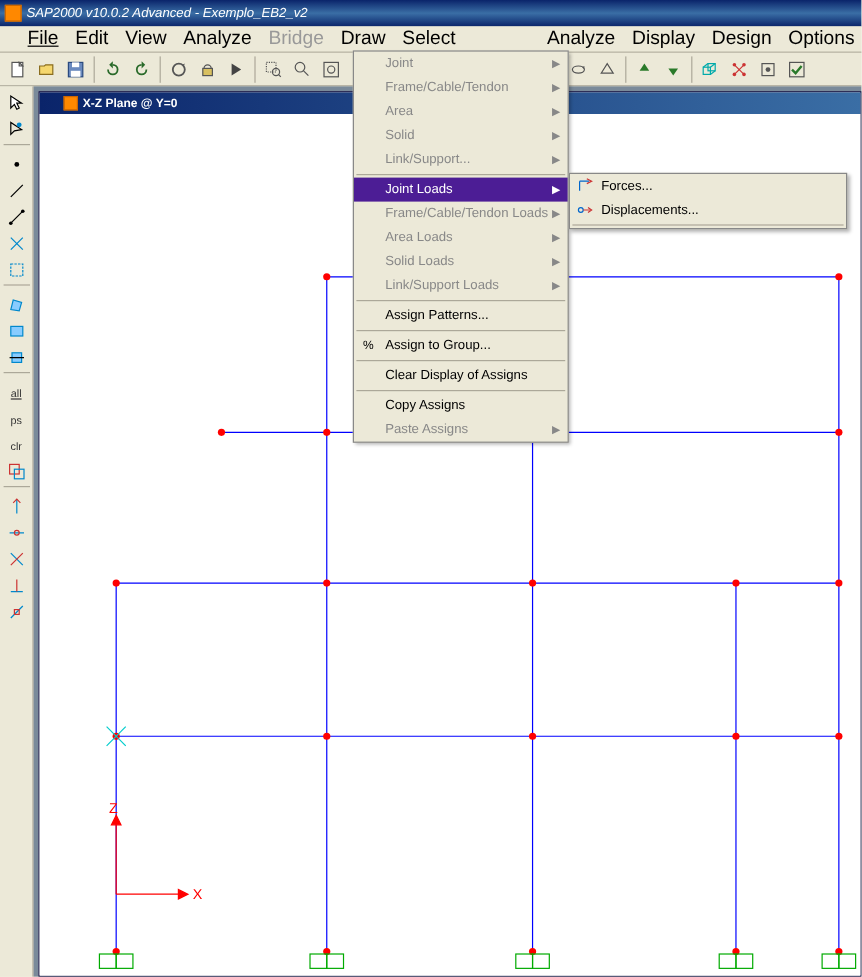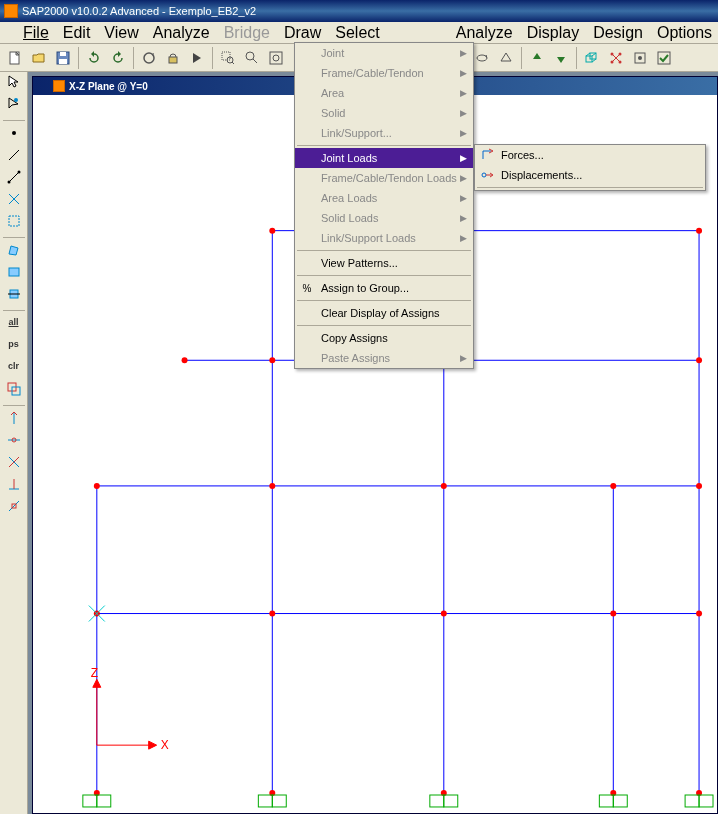--- a/index.html
+++ b/index.html
@@ -1,34 +1,34 @@
 <!DOCTYPE html>
 <html><head>
 <meta charset="utf-8">
 <style>
   * { box-sizing: border-box; margin: 0; padding: 0; font-family: Tahoma, sans-serif; }
   body { width: 718px; height: 814px; background: #ece9d8; overflow: hidden; position: relative; }
 
-  .titlebar { height: 22px; background: linear-gradient(to bottom, #0a246a 0%, #3a6ea5 50%, #0a246a 100%); color: #fff; display: flex; align-items: center; padding-left: 4px; font-size: 11px; }
+  .titlebar { height: 22px; background: linear-gradient(to bottom, #0a246a 0%, #3a6ea5 50%, #0a246a 100%); color: #fff; display: flex; align-items: center; padding-left: 4px; font-size: 11px; font-style: italic; }
   .titlebar .app-icon { width: 14px; height: 14px; background: #ff8800; margin-right: 4px; border: 1px solid #cc6600; }
 
   .menubar { height: 22px; background: #ece9d8; display: flex; align-items: center; padding: 0 16px; font-size: 16px; border-bottom: 1px solid #aca899; }
   .menubar .menu-item { padding: 2px 7px; cursor: default; }
   .menubar .menu-item.disabled { color: #999; }
   .menubar .menu-item.open { background: #bcd; border: 1px solid #7a97b8; padding: 1px 6px; margin-top: 48px; }
 
   .toolbar { height: 28px; background: #ece9d8; display: flex; align-items: center; padding: 0 4px; gap: 2px; border-bottom: 1px solid #aca899; }
   .tb-btn { width: 22px; height: 22px; border: 1px solid transparent; display: flex; align-items: center; justify-content: center; font-size: 11px; color: #444; cursor: default; position: relative; }
   .tb-btn svg { width: 16px; height: 16px; }
   .tb-sep { width: 1px; height: 22px; background: #aca899; margin: 0 2px; }
   .tb-txt { font-size: 10px; padding: 0 2px; }
 
   .workspace { position: absolute; top: 72px; left: 28px; right: 0; bottom: 0; background: #7a8a9a; }
   .left-toolbar { position: absolute; top: 72px; left: 0; width: 28px; bottom: 0; background: #ece9d8; border-right: 1px solid #aca899; display: flex; flex-direction: column; align-items: center; padding-top: 2px; gap: 2px; }
-  .lt-btn { width: 22px; height: 20px; display: flex; align-items: flex-start; justify-content: center; cursor: default; font-weight: bold; }
+  .lt-btn { width: 22px; height: 20px; display: flex; align-items: flex-end; justify-content: center; cursor: default; }
   .lt-btn svg { width: 16px; height: 16px; }
   .lt-sep { width: 22px; height: 1px; background: #aca899; margin: 2px 0; }
   .lt-txt { font-size: 9px; color: #333; line-height: 14px; }
 
   .canvas-window { position: absolute; top: 4px; left: 4px; right: 0; bottom: 0; border: 1px solid #003; background: #fff; }
   .canvas-title { height: 18px; background: linear-gradient(to right, #0a246a, #3a6ea5); color: #fff; font-size: 10px; font-weight: bold; display: flex; align-items: center; padding-left: 20px; }
   .canvas-title .app-icon2 { width: 12px; height: 12px; background: #ff8800; margin-right: 4px; border: 1px solid #cc6600; }
 
   .canvas { position: absolute; top: 18px; left: 0; right: 0; bottom: 0; background: #fff; }
   .canvas svg { width: 100%; height: 100%; }
@@ -447,21 +447,21 @@
   <div class="dm-item disabled">
       <span>Solid Loads</span>
       <span class="arrow">▶</span>
     </div>
   <div class="dm-item disabled">
       <span>Link/Support Loads</span>
       <span class="arrow">▶</span>
     </div>
   <div class="dm-sep"></div>
   <div class="dm-item">
-      <span>View Patterns...</span>
+      <span>Assign Patterns...</span>
     </div>
   <div class="dm-sep"></div>
   <div class="dm-item">
       <span class="dm-icon">%</span>
       <span>Assign to Group...</span>
     </div>
   <div class="dm-sep"></div>
   <div class="dm-item">
       <span>Clear Display of Assigns</span>
     </div>

